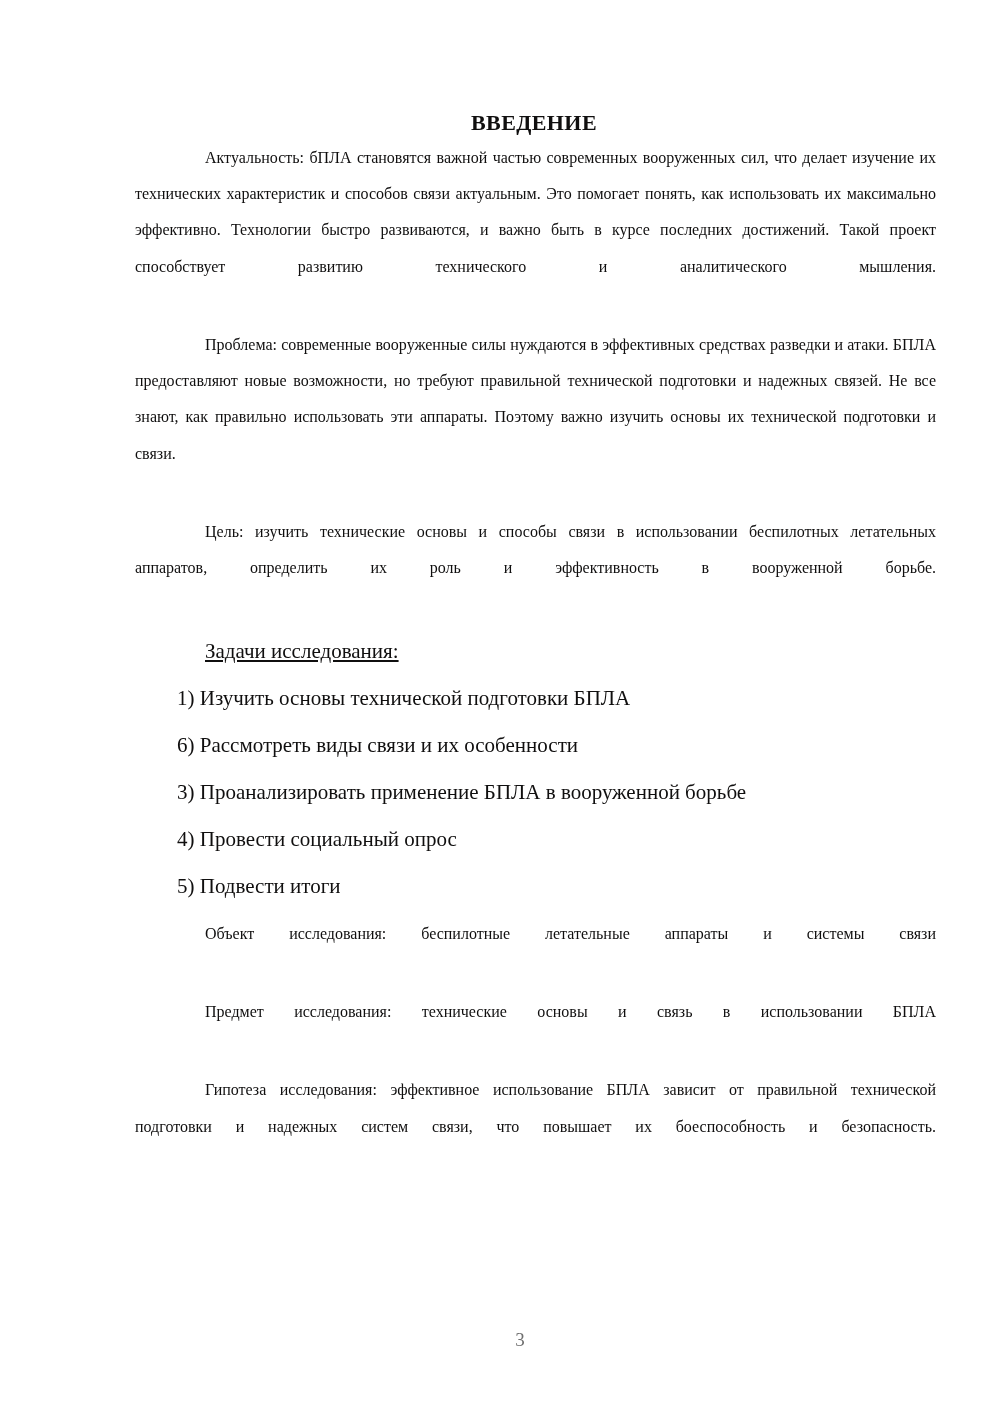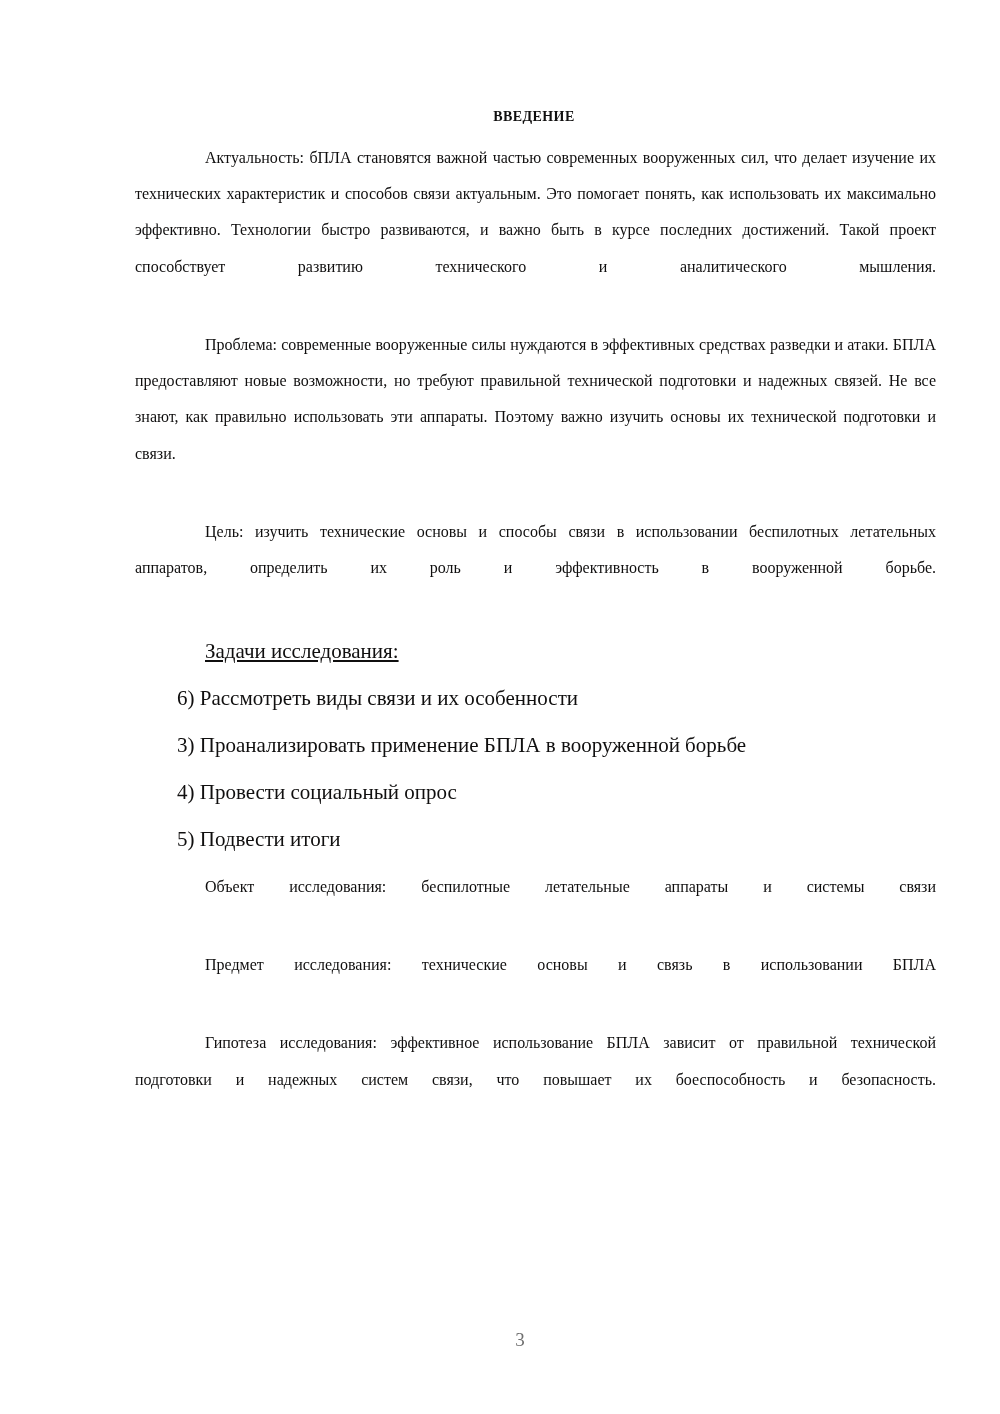--- a/index.html
+++ b/index.html
@@ -25,21 +25,21 @@
     height: 1414px;
   }
 
   
   .doc-title {
     position: absolute;
     top: 93px;
     left: 0;
     width: 1000px;
     text-align: center;
-    font-size: 14px;
+    font-size: 22px;
     font-weight: bold;
     letter-spacing: 0.4px;
     line-height: 30px;
     padding-left: 68px;
     box-sizing: border-box;
   }
 
   
   .content {
     position: absolute;
@@ -124,20 +124,21 @@
 
     <div class="spacer-6"></div>
 
     <p class="para">Цель: изучить технические основы и способы связи в использовании беспилотных летательных аппаратов, определить их роль и эффективность в вооруженной борьбе.</p>
 
     <div class="spacer-10"></div>
 
     <div class="tasks-label">Задачи исследования:</div>
 
     <ol class="task-list">
+      <li>1) Изучить основы технической подготовки БПЛА</li>
       <li>6) Рассмотреть виды связи и их особенности</li>
       <li>3) Проанализировать применение БПЛА в вооруженной борьбе</li>
       <li>4) Провести социальный опрос</li>
       <li>5) Подвести итоги</li>
     </ol>
 
     <div class="spacer-12"></div>
 
     <p class="para">Объект исследования: беспилотные летательные аппараты и системы связи</p>
 

